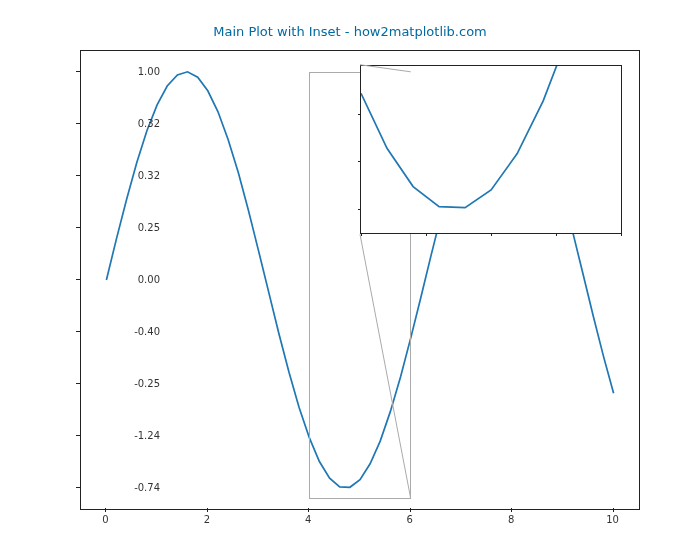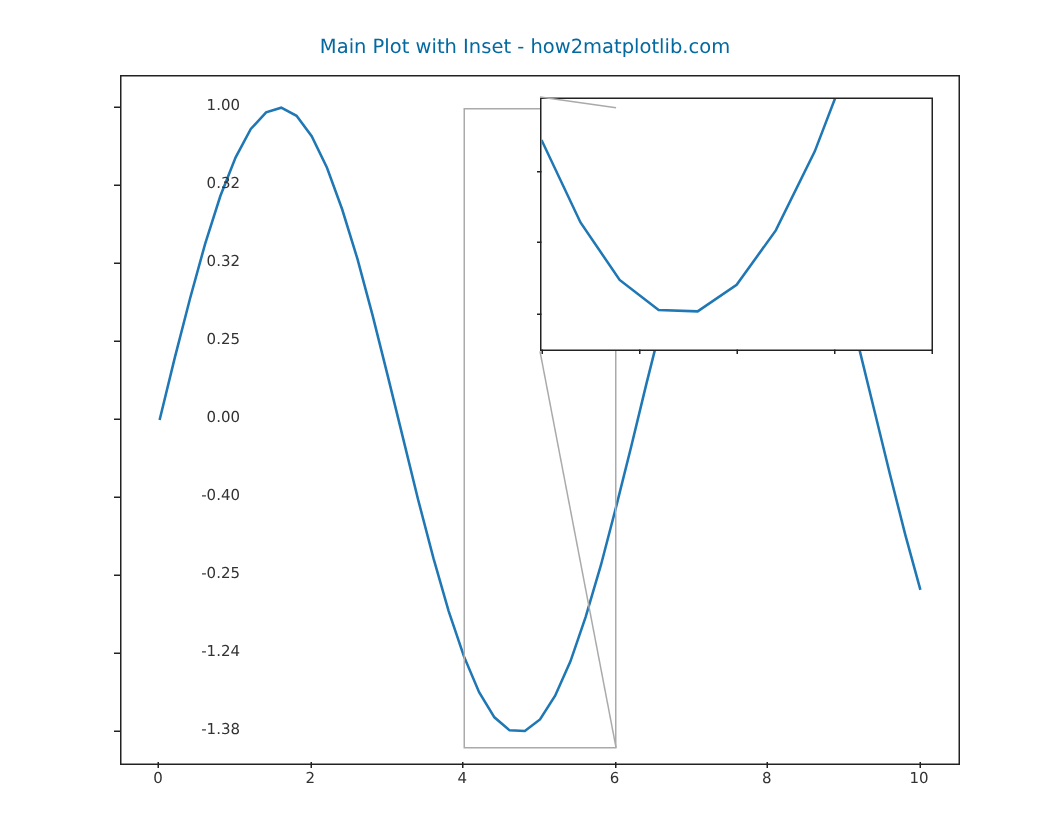--- a/index.html
+++ b/index.html
@@ -117,21 +117,21 @@
         <div class="tickmark-y" style="left: -3px; top: 47.8457px; width: 3px;"></div>
       </div>
 
     <svg class="connector" id="conn-svg" width="558" height="458">
       <line id="conn1" stroke="#aaa" stroke-width="1" x1="329.72727272727275" y1="20.81818181818187" x2="279" y2="13.73999999999998"></line>
       <line id="conn2" stroke="#aaa" stroke-width="1" x1="329.72727272727275" y1="447.59090909090907" x2="279" y2="183.2"></line>
     </svg>
   </div>
 
   <div id="ytick-container">
-      <div class="tick-y" style="top: 487.182px;">-1.38</div>
+      <div class="tick-y" style="top: 487.182px;">-0.74</div>
       <div class="tickmark-y" style="left: 76px; top: 487.182px;"></div>
       <div class="tick-y" style="top: 435.136px;">-1.24</div>
       <div class="tickmark-y" style="left: 76px; top: 435.136px;"></div>
       <div class="tick-y" style="top: 383.091px;">-0.25</div>
       <div class="tickmark-y" style="left: 76px; top: 383.091px;"></div>
       <div class="tick-y" style="top: 331.045px;">-0.40</div>
       <div class="tickmark-y" style="left: 76px; top: 331.045px;"></div>
       <div class="tick-y" style="top: 279px;">0.00</div>
       <div class="tickmark-y" style="left: 76px; top: 279px;"></div>
       <div class="tick-y" style="top: 226.955px;">0.25</div>

